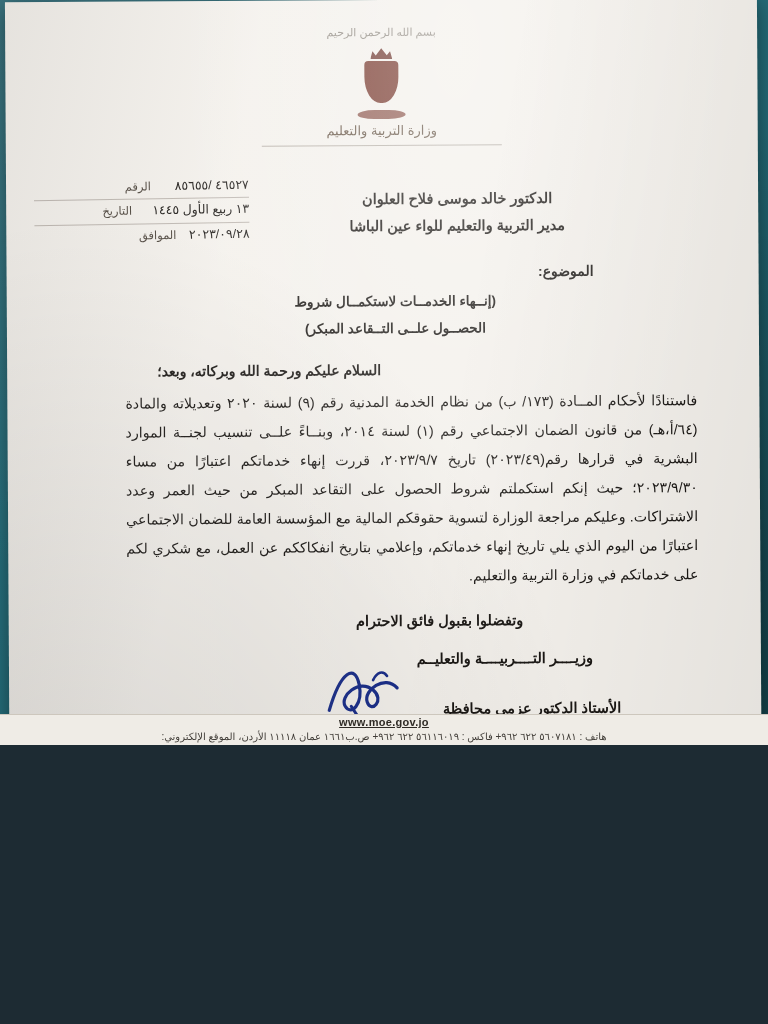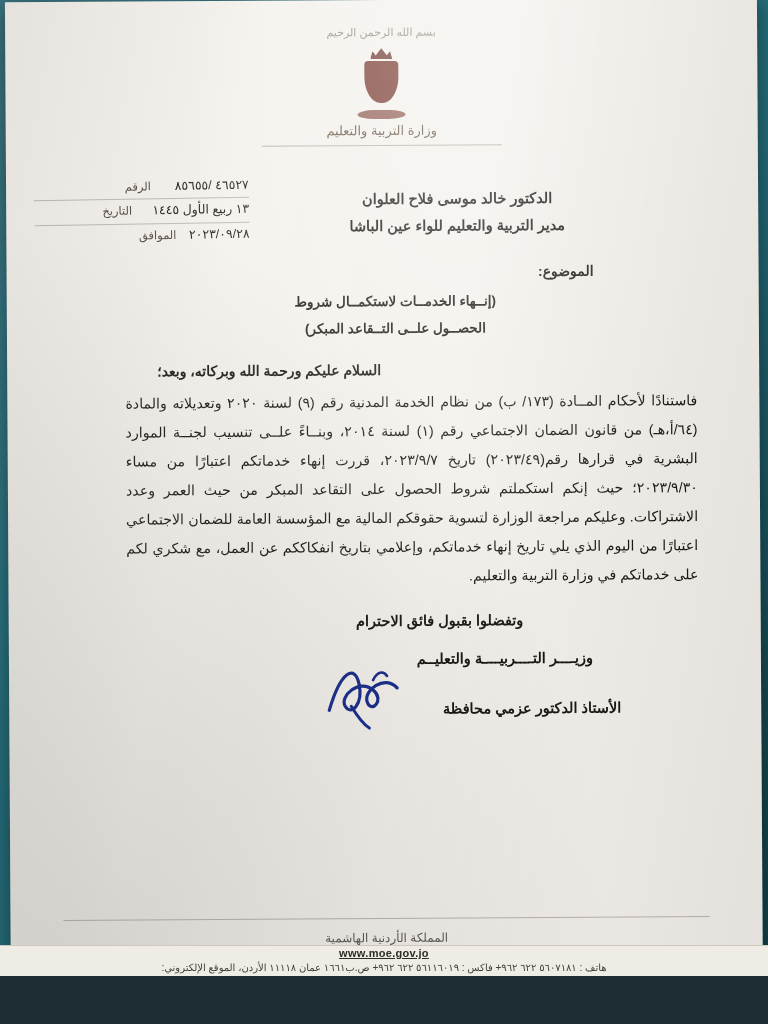--- a/index.html
+++ b/index.html
@@ -11,21 +11,21 @@
     width: 768px;
     height: 1024px;
     overflow: hidden;
     font-family: "Liberation Sans", sans-serif;
   }
 
   
   .photo {
     position: relative;
     width: 768px;
-    height: 976px;
+    height: 745px;
     background: linear-gradient(135deg, #2d6b78 0%, #27707d 35%, #1c5c68 100%);
     overflow: hidden;
   }
   .photo::before {
     content: "";
     position: absolute;
     inset: 0;
     background:
       radial-gradient(ellipse at 20% 10%, rgba(255,255,255,0.10), rgba(0,0,0,0) 55%),
       radial-gradient(ellipse at 85% 90%, rgba(0,0,0,0.35), rgba(0,0,0,0) 60%);

